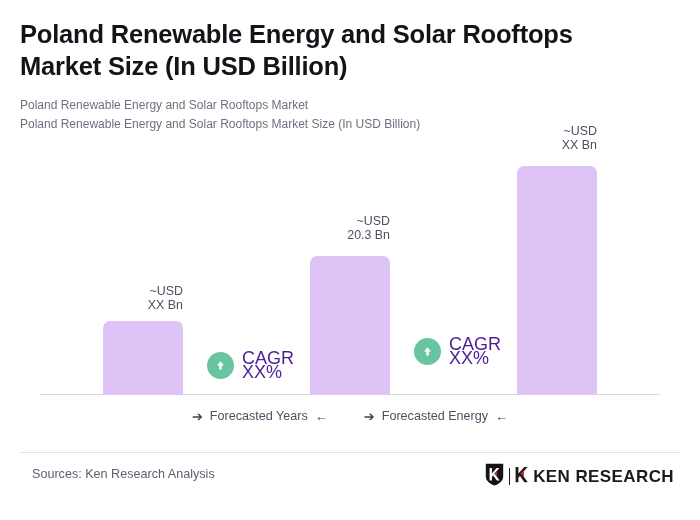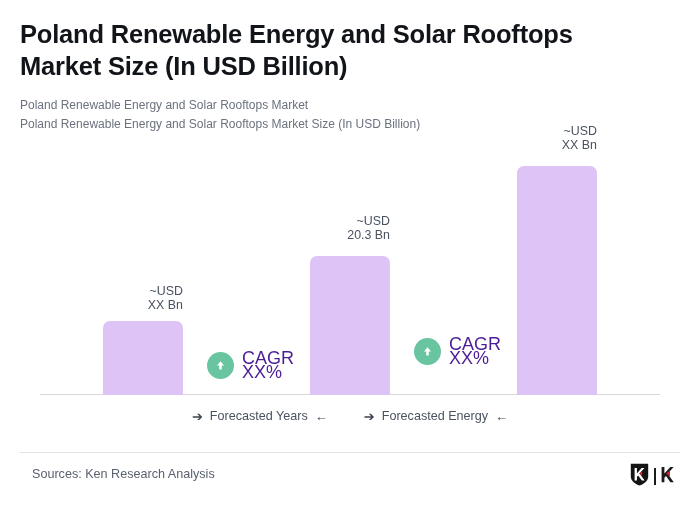--- a/index.html
+++ b/index.html
@@ -252,15 +252,16 @@
         <path d="M12.1 8.2 L12.1 13.0 L9.0 10.6 Z" fill="#d8232a"></path>
       </svg>
     </span>
     <span style="display:inline-block;width:1.6px;height:17px;background:#1b1b1b;"></span>
     <span>
       <svg width="13" height="17" viewBox="0 0 13 17" aria-hidden="true">
         <path d="M0.6 0.9 H3.4 V7.6 L9.3 0.9 H12.6 L6.7 7.8 L12.8 16.2 H9.4 L5.0 9.9 L3.4 11.7 V16.2 H0.6 Z" fill="#1b1b1b"></path>
         <path d="M9.0 4.6 L9.0 10.6 L5.2 7.6 Z" fill="#d8232a"></path>
       </svg>
     </span>
+    <span class="logo-word">KEN RESEARCH</span>
   </div>
 
 </div>
 
 </body></html>

